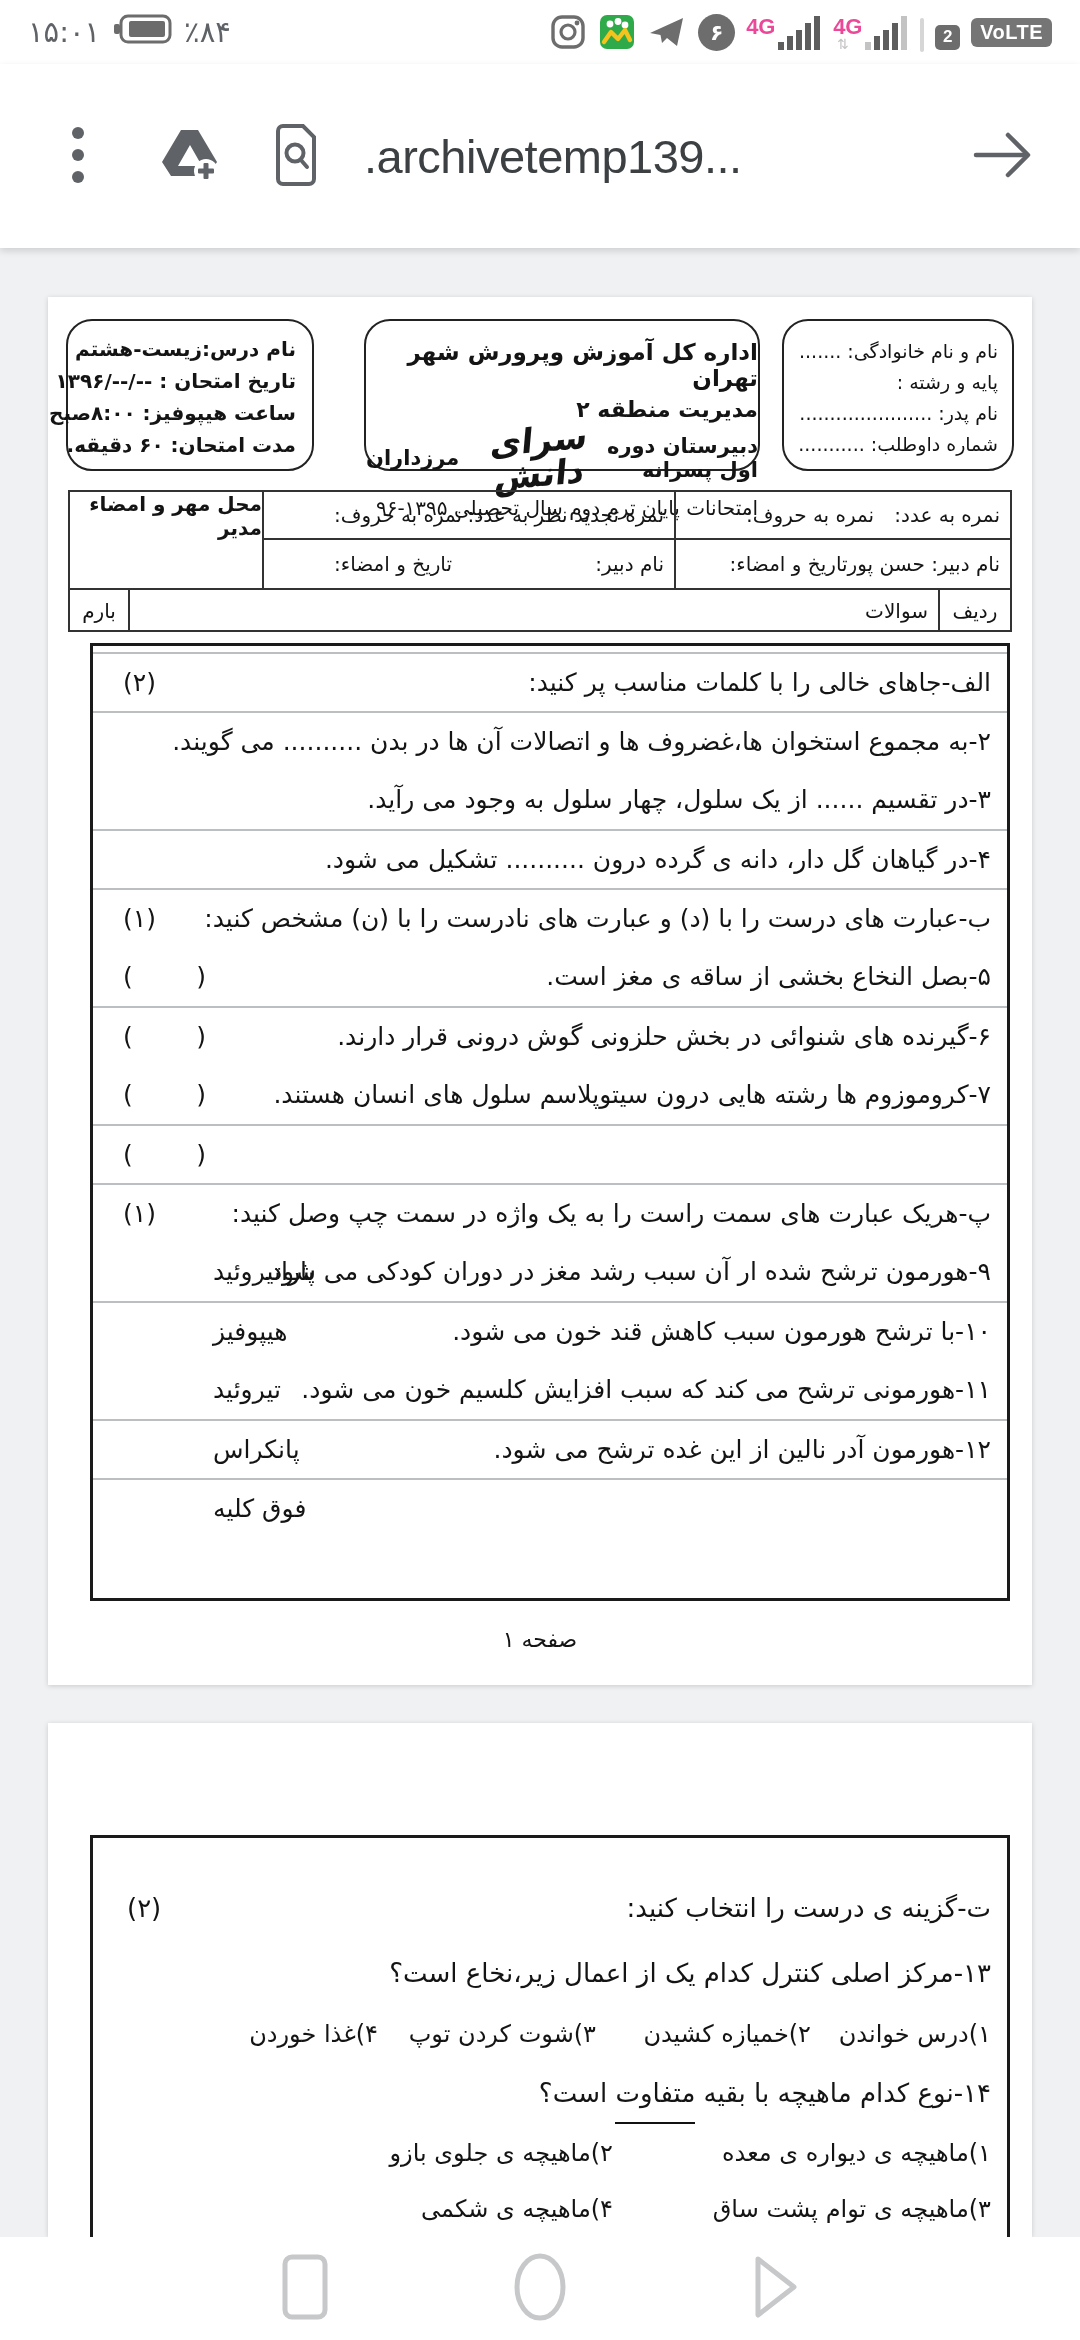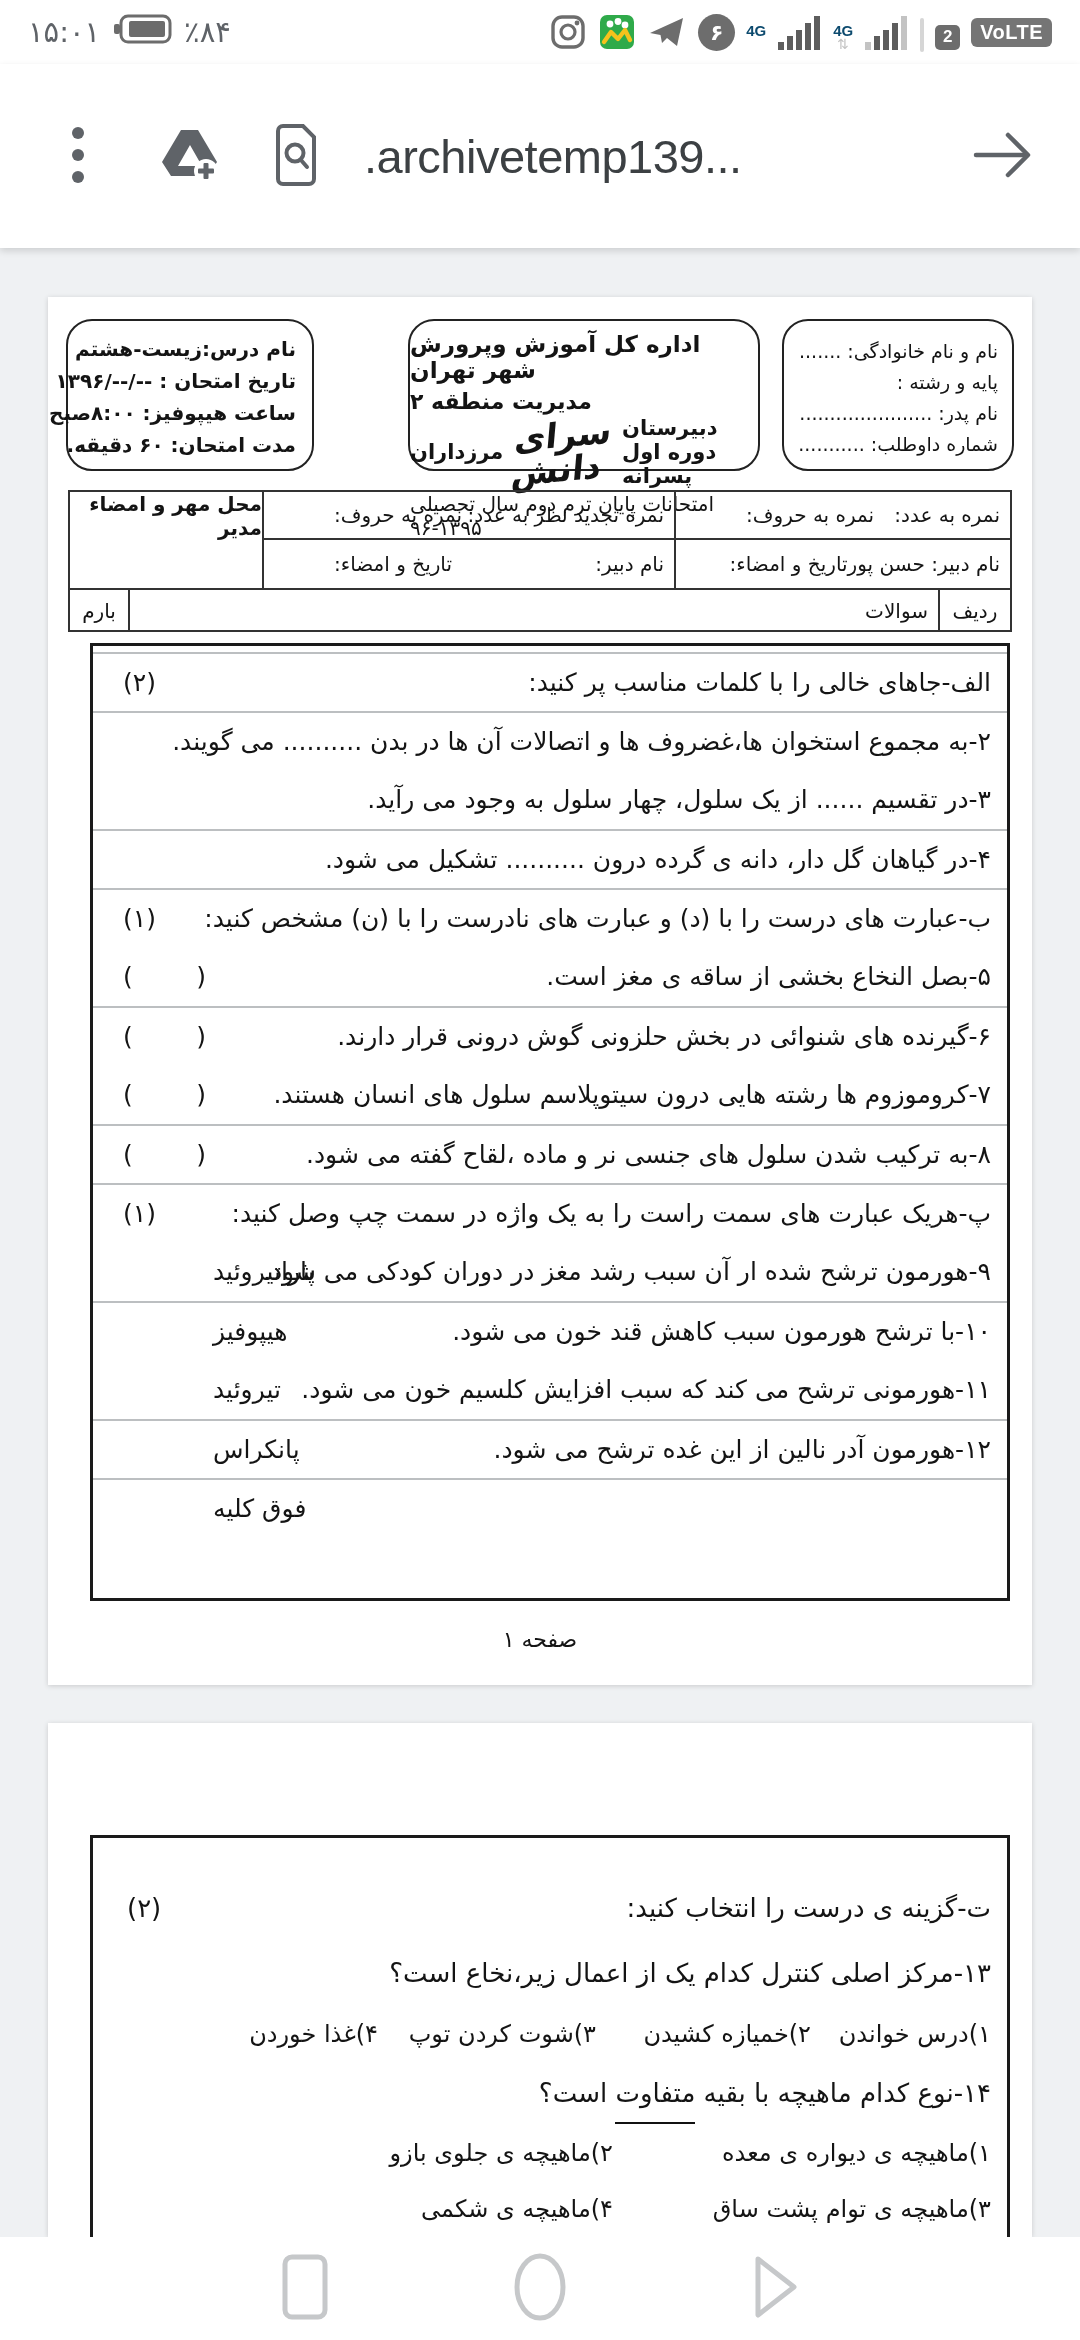--- a/index.html
+++ b/index.html
@@ -14,21 +14,21 @@
   .sb-right svg { display:block; }
   .badge-volte { background:#757575; color:#fff; font-weight:bold; font-size:20px;
                  border-radius:6px; padding:3px 9px; letter-spacing:0.5px;
                  font-family:"Liberation Sans", sans-serif; }
   .badge-sim2 { background:#6d6d6d; color:#fff; font-weight:bold; font-size:17px;
                 border-radius:5px; width:25px; height:25px; display:flex; align-items:center;
                 justify-content:center; font-family:"Liberation Sans", sans-serif; margin-top:10px;}
   .circle6 { width:37px; height:37px; border-radius:50%; background:#6d6d6d; color:#fff;
              display:flex; align-items:center; justify-content:center; font-size:22px; font-weight:bold; }
   .sig { position:relative; width:76px; height:44px; }
-  .sig .netlabel { position:absolute; left:0; top:12px; font-size:15px; font-weight:bold; color:#0c4a6e;
+  .sig .netlabel { position:absolute; left:0; top:4px; font-size:22px; font-weight:bold; color:#ec4899;
                    font-family:"Liberation Sans", sans-serif; }
   .sig svg { position:absolute; right:0; bottom:2px; }
   .sig .updown { position:absolute; left:4px; bottom:2px; font-size:14px; color:#c3c3c3; letter-spacing:-2px;}
   .sbdivider { width:4px; height:34px; background:#d6d6d6; border-radius:2px; margin-top:6px;}
 
   
   .toolbar { position:absolute; top:64px; left:0; width:1080px; height:184px; background:#fff;
              display:flex; align-items:center; box-shadow:0 3px 7px rgba(0,0,0,0.14); z-index:5;
              padding:0 36px; }
   .tb-btn { border:none; background:none; display:flex; align-items:center; justify-content:center;
@@ -42,21 +42,21 @@
   .viewer { position:absolute; top:248px; left:0; width:1080px; height:1989px; background:#eff1f3; }
   .docpage { position:absolute; left:48px; width:984px; background:#fff;
              box-shadow:0 1px 5px rgba(0,0,0,0.16); color:#141414; }
   .page1 { top:49px; height:1388px; }
   .page2 { top:1475px; height:514px; }
 
   
   .hbox { position:absolute; top:22px; border:2.5px solid #222; border-radius:26px; direction:rtl; }
   .hbox-student { right:18px; width:232px; height:152px; padding:14px 14px 10px; }
   .hbox-student .line { font-size:19px; height:31px; display:flex; align-items:center; white-space:nowrap; overflow:hidden;}
-  .hbox-center  { right:272px; width:352px; height:152px; text-align:left; padding-top:10px; }
+  .hbox-center  { right:272px; width:396px; height:152px; text-align:right; padding-top:18px; }
   .hbox-center .l1 { font-size:23px; font-weight:bold; }
   .hbox-center .l2 { font-size:22px; font-weight:bold; margin-top:6px; }
   .hbox-center .l3 { font-size:21px; font-weight:bold; margin-top:2px; display:flex; align-items:center;
                      justify-content:center; gap:10px; }
   .hbox-center .logo { font-size:34px; font-weight:bold; transform:rotate(-5deg) skewX(-10deg);
                        display:inline-block; line-height:1; }
   .hbox-center .l4 { font-size:20px; font-weight:normal; margin-top:4px; }
   .hbox-exam { left:18px; width:248px; height:152px; padding:12px 16px 10px; }
   .hbox-exam .line { font-size:20px; font-weight:bold; height:32px; display:flex; align-items:center; white-space:nowrap;}
 
@@ -297,21 +297,20 @@
       </div>
       <div class="qrow sep">
         <span class="qtext">۶-گیرنده های شنوائی در بخش حلزونی گوش درونی قرار دارند.</span>
         <span class="qmark">(        )</span>
       </div>
       <div class="qrow">
         <span class="qtext">۷-کروموزوم ها رشته هایی درون سیتوپلاسم سلول های انسان هستند.</span>
         <span class="qmark">(        )</span>
       </div>
       <div class="qrow sep">
-        <span class="qtext">۸-به ترکیب شدن سلول های جنسی نر و ماده ،لقاح گفته می شود.</span>
         <span class="qmark">(        )</span>
       </div>
       <div class="qrow sep">
         <span class="qtext">پ-هریک عبارت های سمت راست را به یک واژه در سمت چپ وصل کنید:</span>
         <span class="qmark">(۱)</span>
       </div>
       <div class="qrow">
         <span class="qtext">۹-هورمون ترشح شده ار آن سبب رشد مغز در دوران کودکی می شود.</span>
         <span class="qword">پاراتیروئید</span>
       </div>

